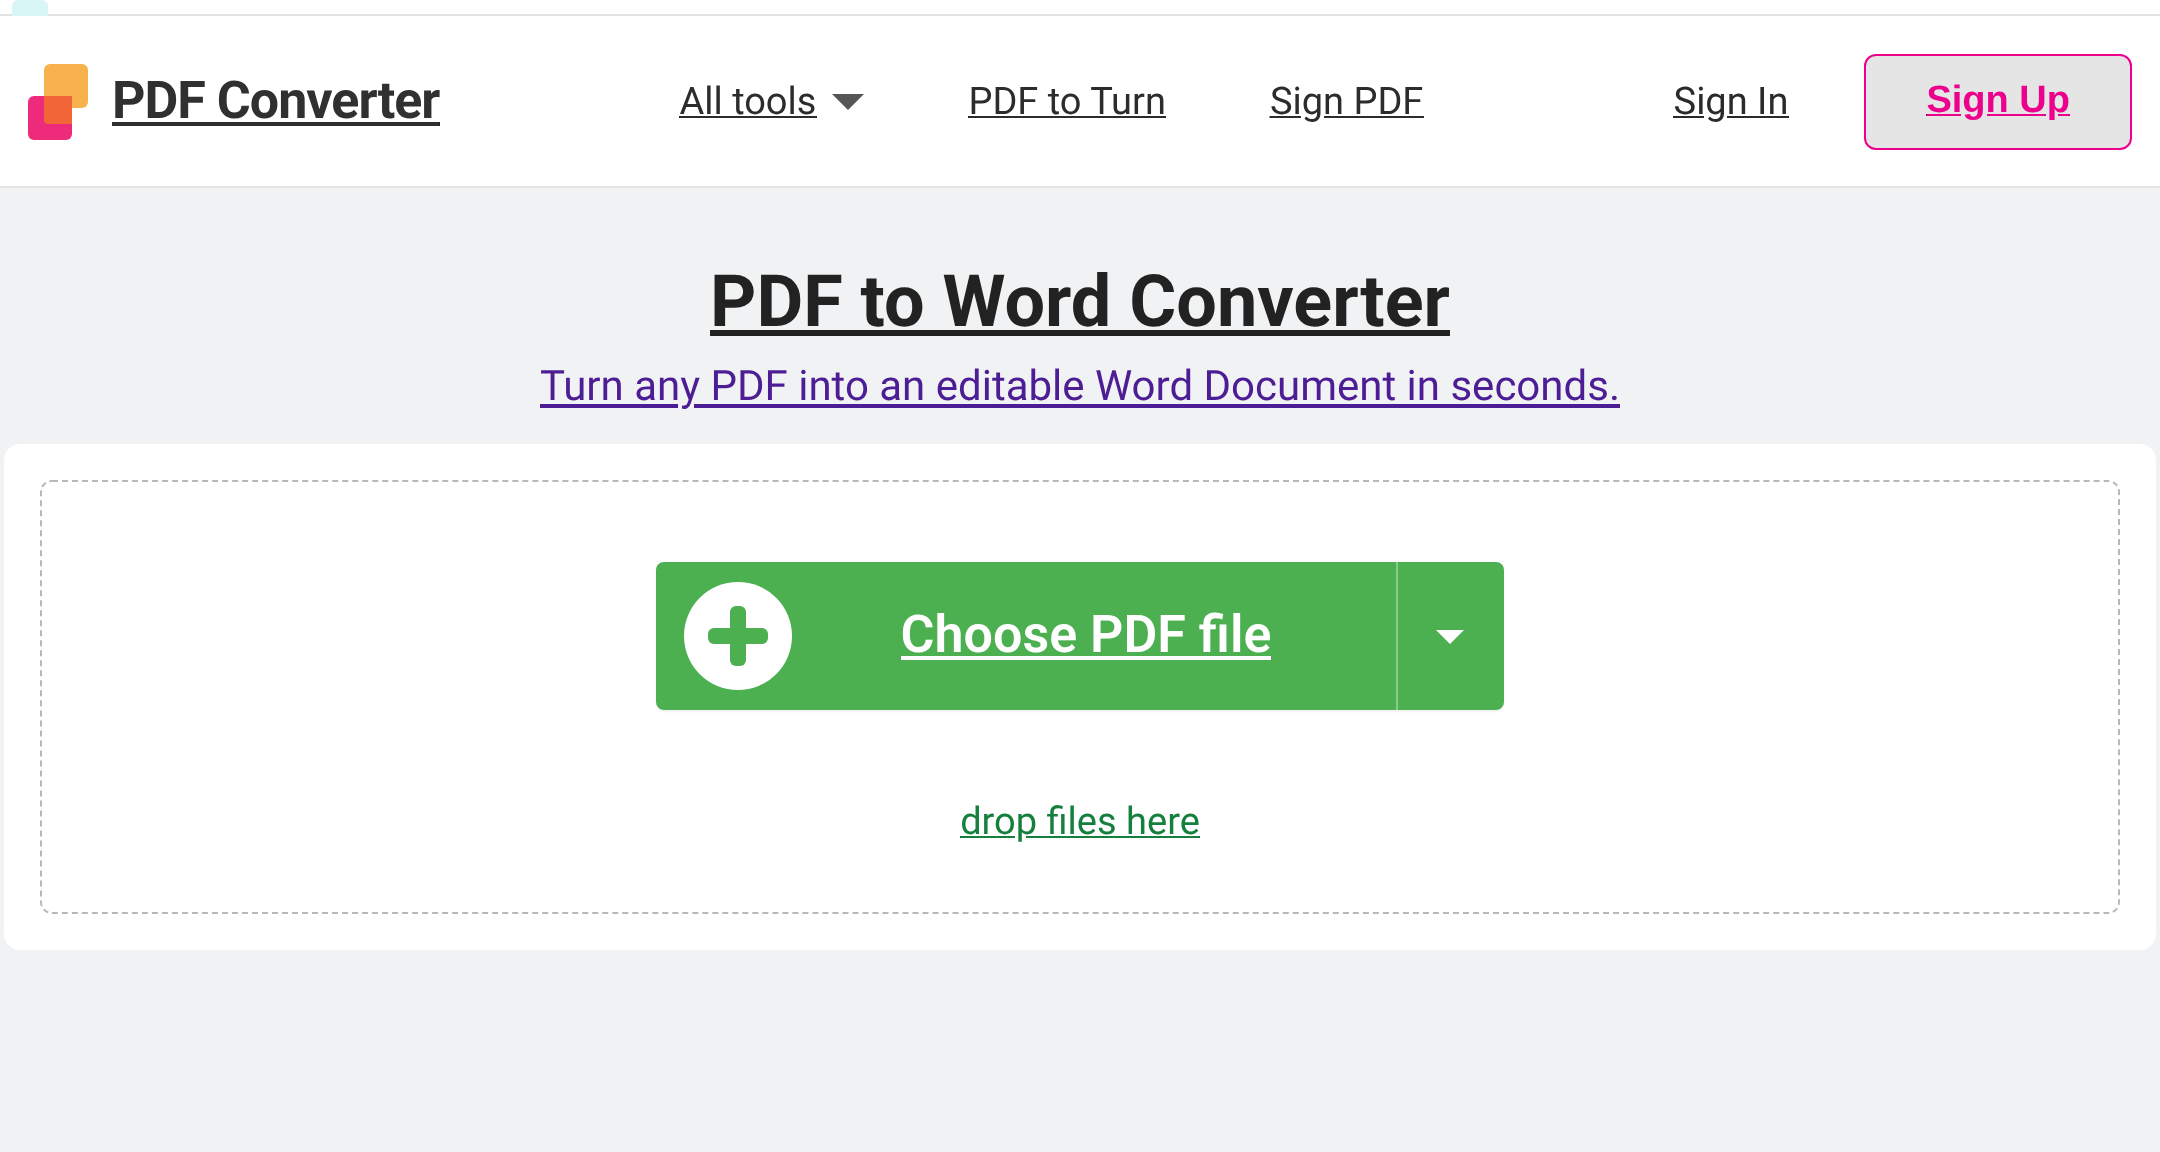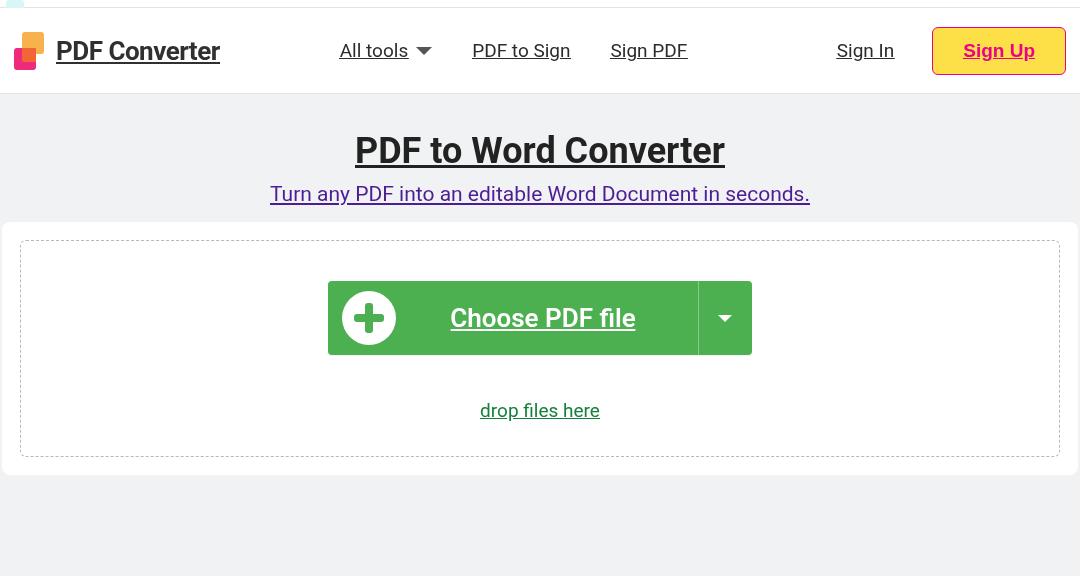--- a/index.html
+++ b/index.html
@@ -69,21 +69,21 @@
   }
   .brand-name {
     font-size: 26px;
     font-weight: 700;
     color: #303030;
     letter-spacing:-0.5px;
   }
   .nav-links {
     display: flex;
     align-items: flex-end;
-    gap: 40px;
+    gap: 52px;
     margin-left: 60px;
   }
   .nav-item {
     font-size: 19px;
     color: #2c2c2c;
     cursor: pointer;
     display: flex;
     align-items: center;
     gap: 8px;
   }
@@ -100,21 +100,21 @@
     gap: 38px;
   }
   .signin {
     font-size: 19px;
     color: #2a2a2a;
     cursor: pointer;
   }
   .signup-btn {
     border: 1.5px solid #ec008c;
     color: #ec008c;
-    background: #fde047;
+    background: #e5e5e5;
     font-size: 19px;
     font-weight: 600;
     padding: 12px 30px;
     border-radius: 6px;
     cursor: pointer;
   }
 
   .hero {
     text-align: center;
     padding: 36px 20px 16px;
@@ -213,21 +213,21 @@
     </div>
     <span class="brand-name">PDF Converter</span>
   </div>
 
   <div class="nav-links">
     <div class="nav-item">
       <span>All tools</span>
       <span class="caret-down"></span>
     </div>
     <div class="nav-item">
-      <span>PDF to Sign</span>
+      <span>PDF to Turn</span>
     </div>
     <div class="nav-item">
       <span>Sign PDF</span>
     </div>
   </div>
 
   <div class="spacer"></div>
 
   <div class="auth">
     <span class="signin">Sign In</span>

